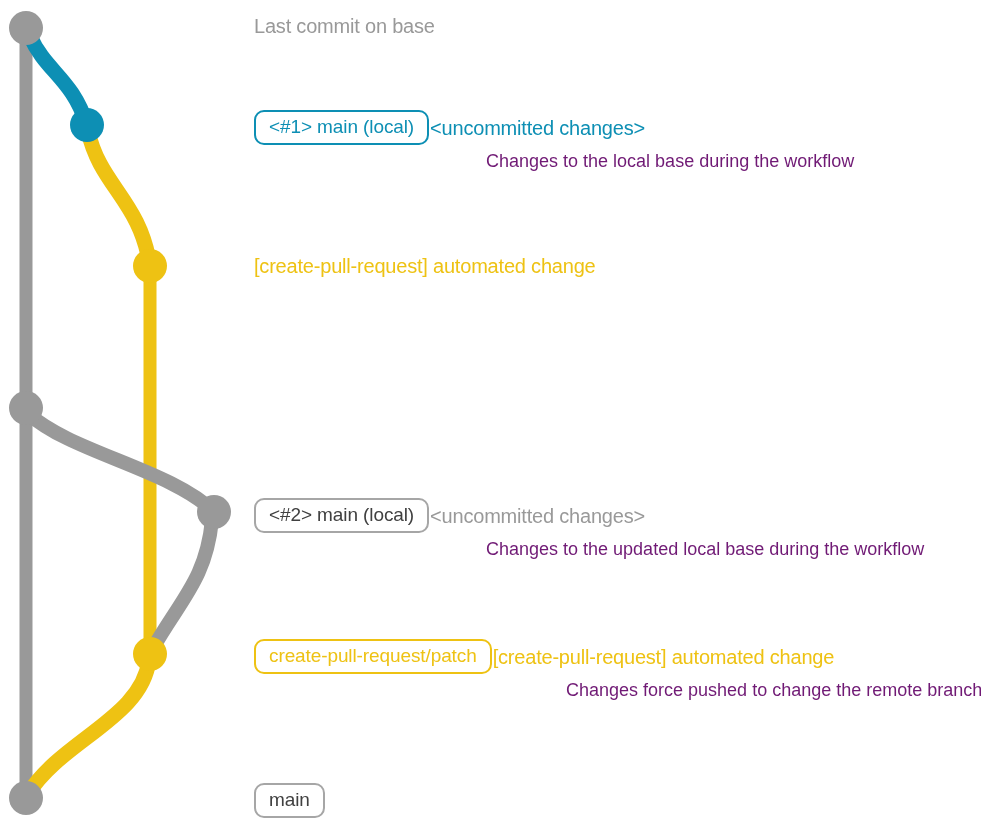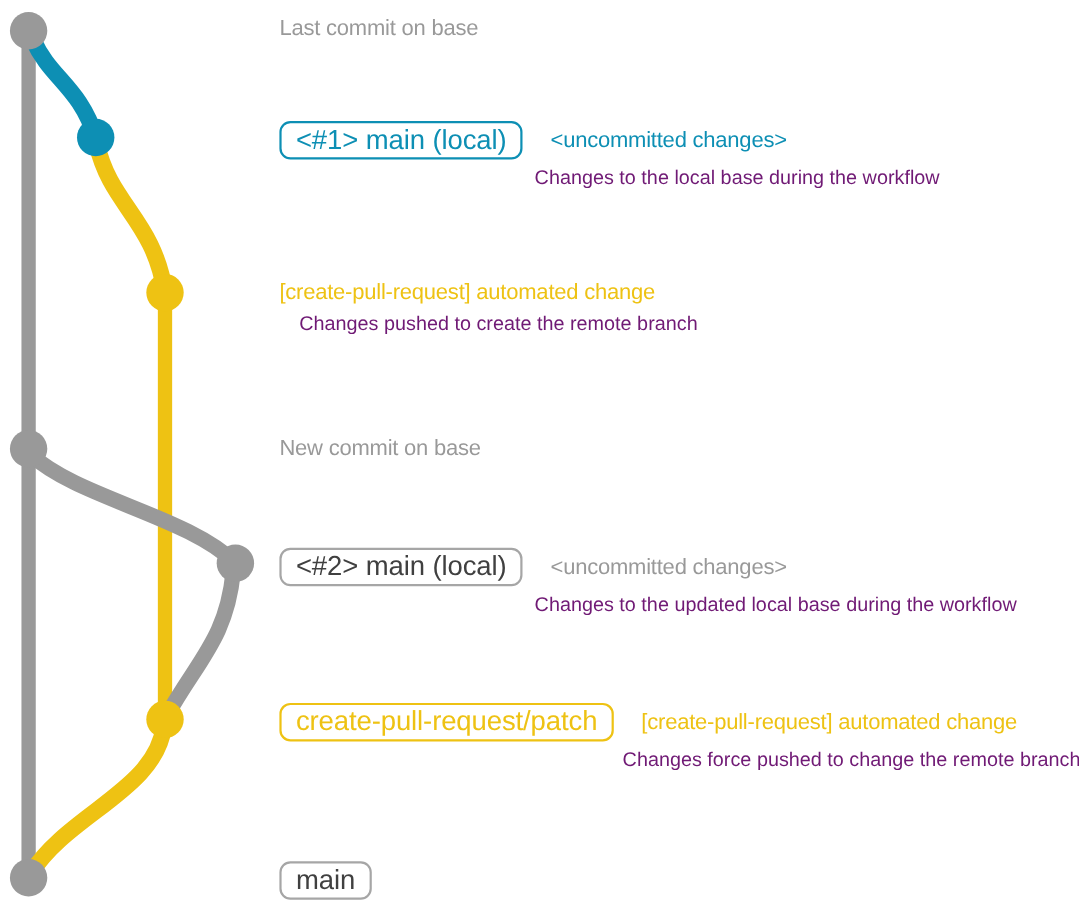--- a/index.html
+++ b/index.html
@@ -44,25 +44,25 @@
     align-items: center;
     white-space: nowrap;
   }
 
   
   .ref-pill {
     display: inline-block;
     border: 2px solid #999999;
     border-radius: 10px;
     padding: 4px 13px 5px 13px;
-    font-size: 25px;
+    font-size: 19px;
     line-height: 22px;
     color: #999999;
     background: #ffffff;
-    margin-right: 25px;
+    margin-right: 1px;
     letter-spacing: -0.1px;
   }
   .ref-pill.blue {
     border-color: #0d8fb4;
     color: #0d8fb4;
   }
   .ref-pill.yellow {
     border-color: #eec213;
     color: #eec213;
   }
@@ -145,24 +145,22 @@
       <span class="ref-pill blue">&lt;#1&gt; main (local)</span>
       <span class="subject blue">&lt;uncommitted changes&gt;</span>
     </div>
     <div class="description desc-indent-1">Changes to the local base during the workflow</div>
   </div>
 
   <div class="commit-row" style="top:254px;">
     <div class="row-main">
       <span class="subject yellow">[create-pull-request] automated change</span>
     </div>
-    <div class="description desc-indent-2">Changes pushed to create the remote branch</div>
   </div>
 
-  <div class="plain-label" style="top:396px;">New commit on base</div>
 
   <div class="commit-row" style="top:498px;">
     <div class="row-main">
       <span class="ref-pill gray">&lt;#2&gt; main (local)</span>
       <span class="subject gray">&lt;uncommitted changes&gt;</span>
     </div>
     <div class="description desc-indent-3">Changes to the updated local base during the workflow</div>
   </div>
 
   <div class="commit-row" style="top:639px;">

